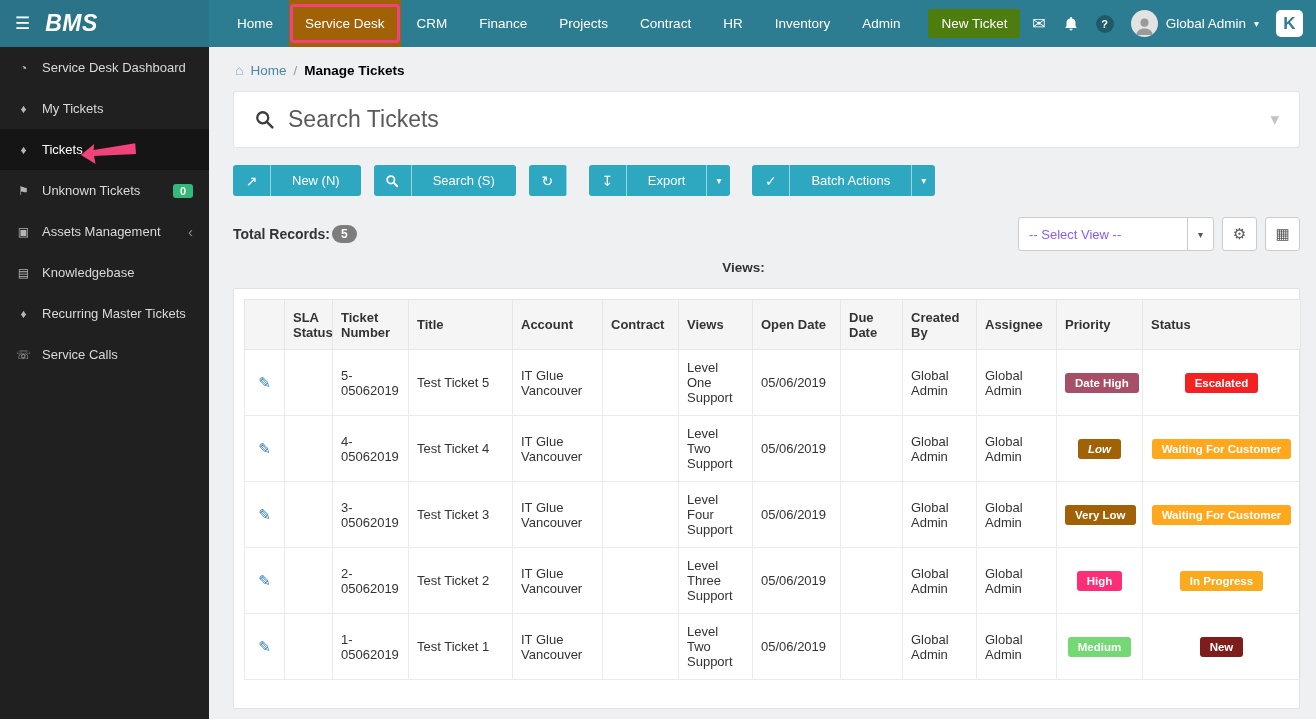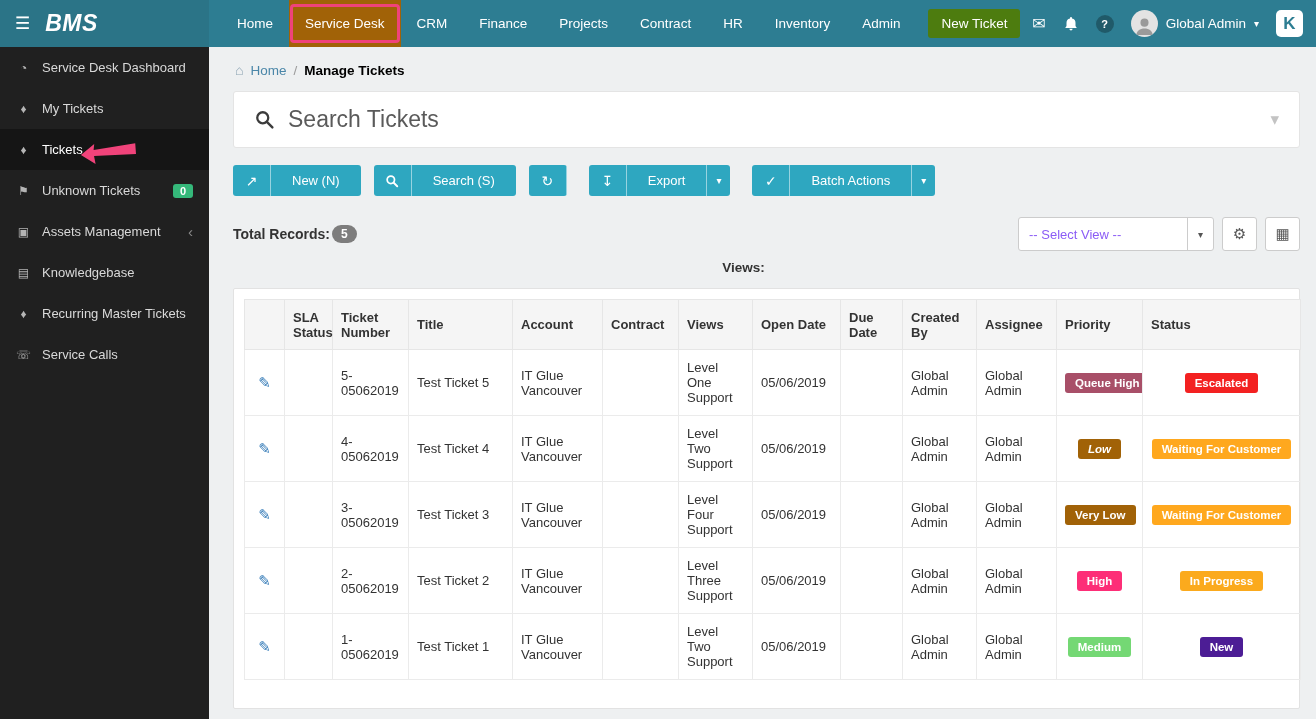--- a/index.html
+++ b/index.html
@@ -290,21 +290,21 @@
     <td></td>
     <td>5-05062019</td>
     <td>Test Ticket 5</td>
     <td>IT Glue Vancouver</td>
     <td></td>
     <td>Level One Support</td>
     <td>05/06/2019</td>
     <td></td>
     <td>Global Admin</td>
     <td>Global Admin</td>
-    <td class="c-badge"><span class="badge" style="background: rgb(168, 79, 104);">Queue High</span></td>
+    <td class="c-badge"><span class="badge" style="background: rgb(168, 79, 104);">Date High</span></td>
     <td class="c-badge"><span class="badge" style="background: rgb(243, 33, 33);">Escalated</span></td>
   </tr>
 
   <tr>
     <td class="c-edit"><span class="edit-icon">✎</span></td>
     <td></td>
     <td>4-05062019</td>
     <td>Test Ticket 4</td>
     <td>IT Glue Vancouver</td>
     <td></td>
@@ -355,21 +355,21 @@
     <td>1-05062019</td>
     <td>Test Ticket 1</td>
     <td>IT Glue Vancouver</td>
     <td></td>
     <td>Level Two Support</td>
     <td>05/06/2019</td>
     <td></td>
     <td>Global Admin</td>
     <td>Global Admin</td>
     <td class="c-badge"><span class="badge" style="background: rgb(116, 216, 116);">Medium</span></td>
-    <td class="c-badge"><span class="badge" style="background: #4c1d95;">New</span></td>
+    <td class="c-badge"><span class="badge" style="background: #7f1d1d;">New</span></td>
   </tr>
 </tbody>
       </table>
     </div>
 
   </main>
 
   <div class="annotation-arrow">
     <svg width="58" height="26" viewBox="0 0 58 26" aria-hidden="true">
         <polygon points="1,13 15,3 14,9 56,5 56,16 14,15 15,23" fill="#f0437a"></polygon>

